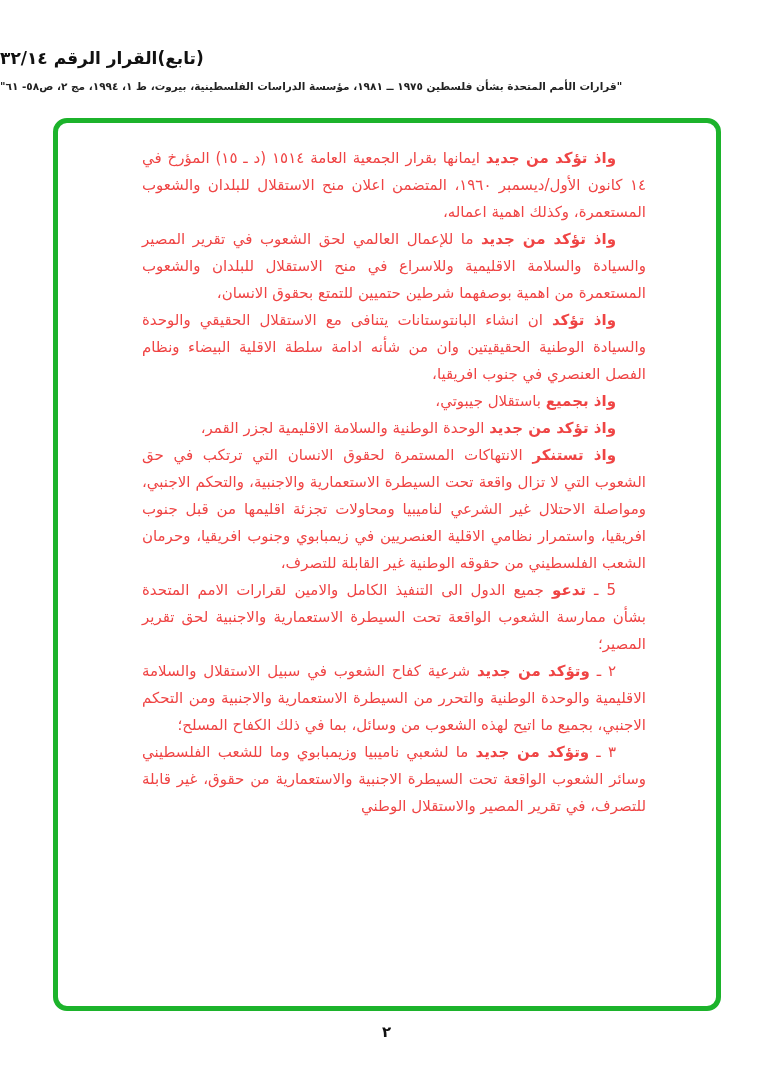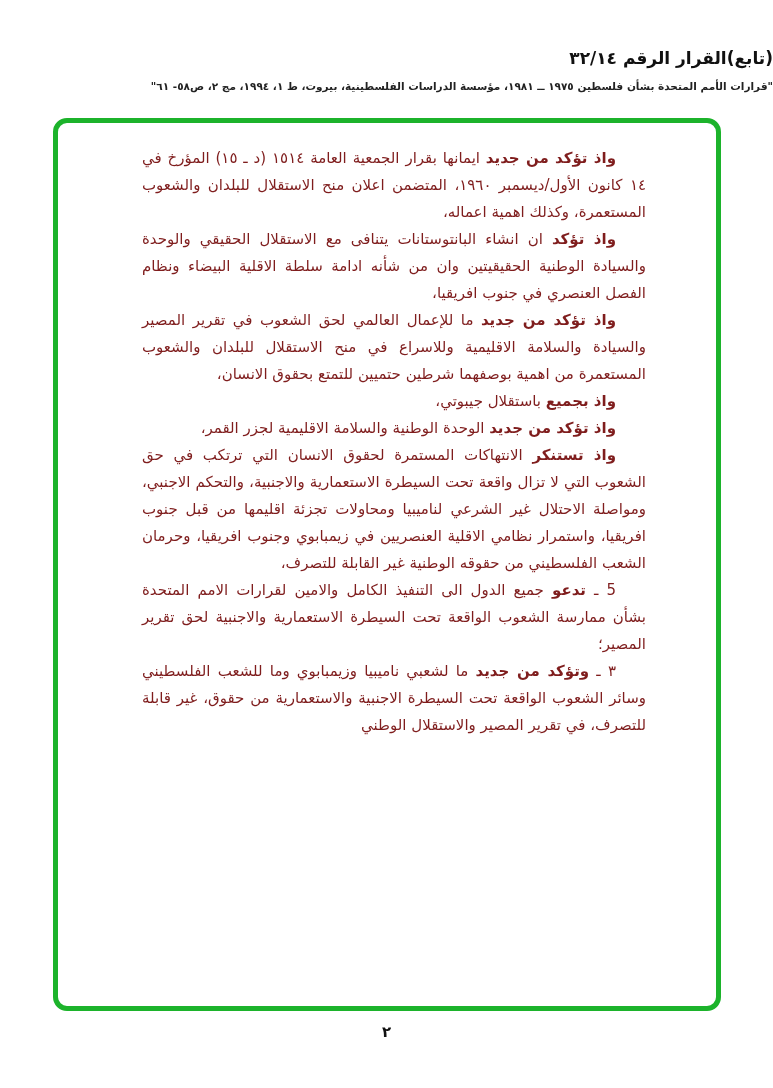--- a/index.html
+++ b/index.html
@@ -9,23 +9,22 @@
     position:relative;
     width:773px; height:1088px;
     margin:0 auto;
     background:#ffffff;
     overflow:hidden;
     color:#141414;
   }
   .header {
     position:absolute;
     top:48px; left:0; right:0;
-    text-align:right;
+    text-align:left;
     direction:rtl;
-    margin-left:28px;
   }
   .doc-title {
     font-size:17px;
     font-weight:bold;
     color:#111;
     letter-spacing:.5px;
   }
   .doc-citation {
     margin-top:12px;
     font-size:10.5px;
@@ -40,21 +39,21 @@
     border:5px solid #1cb32b;
     border-radius:14px;
     background:#ffffff;
   }
   .content {
     direction:rtl;
     text-align:justify;
     padding:22px 70px 18px 84px;
     font-size:15px;
     line-height:27px;
-    color:#7f1d1d;
+    color:#ef4444;
   }
   .para {
     margin:0;
     text-indent:30px;
   }
   .para .lead { font-weight:bold; }
   .para .prefix { font-weight:normal; }
   .footer {
     position:absolute;
     left:0; right:0; top:1022px;
@@ -74,33 +73,34 @@
   <div class="header">
     <div class="doc-title">(تابع)القرار الرقم ٣٢/١٤</div>
     <div class="doc-citation">"قرارات الأمم المتحدة بشأن فلسطين ١٩٧٥ ــ ١٩٨١، مؤسسة الدراسات الفلسطينية، بيروت، ط ١، ١٩٩٤، مج ٢، ص٥٨- ٦١"</div>
   </div>
 
   <div class="frame">
     <div class="content">
 
       <p class="para"><span class="lead">واذ تؤكد من جديد</span> <span>ايمانها بقرار الجمعية العامة ١٥١٤ (د ـ ١٥) المؤرخ في ١٤ كانون الأول/ديسمبر ١٩٦٠، المتضمن اعلان منح الاستقلال للبلدان والشعوب المستعمرة، وكذلك اهمية اعماله،</span></p>
 
+      <p class="para"><span class="lead">واذ تؤكد من جديد</span> <span>ما للإعمال العالمي لحق الشعوب في تقرير المصير والسيادة والسلامة الاقليمية وللاسراع في منح الاستقلال للبلدان والشعوب المستعمرة من اهمية بوصفهما شرطين حتميين للتمتع بحقوق الانسان،</span></p>
+
       <p class="para"><span class="lead">واذ تؤكد</span> <span>ان انشاء البانتوستانات يتنافى مع الاستقلال الحقيقي والوحدة والسيادة الوطنية الحقيقيتين وان من شأنه ادامة سلطة الاقلية البيضاء ونظام الفصل العنصري في جنوب افريقيا،</span></p>
-
-      <p class="para"><span class="lead">واذ تؤكد من جديد</span> <span>ما للإعمال العالمي لحق الشعوب في تقرير المصير والسيادة والسلامة الاقليمية وللاسراع في منح الاستقلال للبلدان والشعوب المستعمرة من اهمية بوصفهما شرطين حتميين للتمتع بحقوق الانسان،</span></p>
 
 
       <p class="para"><span class="lead">واذ بجميع</span> <span>باستقلال جيبوتي،</span></p>
 
       <p class="para"><span class="lead">واذ تؤكد من جديد</span> <span>الوحدة الوطنية والسلامة الاقليمية لجزر القمر،</span></p>
 
       <p class="para"><span class="lead">واذ تستنكر</span> <span>الانتهاكات المستمرة لحقوق الانسان التي ترتكب في حق الشعوب التي لا تزال واقعة تحت السيطرة الاستعمارية والاجنبية، والتحكم الاجنبي، ومواصلة الاحتلال غير الشرعي لناميبيا ومحاولات تجزئة اقليمها من قبل جنوب افريقيا، واستمرار نظامي الاقلية العنصريين في زيمبابوي وجنوب افريقيا، وحرمان الشعب الفلسطيني من حقوقه الوطنية غير القابلة للتصرف،</span></p>
 
       <p class="para"><span class="prefix">5 ـ </span><span class="lead">تدعو</span> <span>جميع الدول الى التنفيذ الكامل والامين لقرارات الامم المتحدة بشأن ممارسة الشعوب الواقعة تحت السيطرة الاستعمارية والاجنبية لحق تقرير المصير؛</span></p>
 
+      <p class="para"><span class="prefix">٢ ـ </span><span class="lead">وتؤكد من جديد</span> <span>شرعية كفاح الشعوب في سبيل الاستقلال والسلامة الاقليمية والوحدة الوطنية والتحرر من السيطرة الاستعمارية والاجنبية ومن التحكم الاجنبي، بجميع ما اتيح لهذه الشعوب من وسائل، بما في ذلك الكفاح المسلح؛</span></p>
 
       <p class="para"><span class="prefix">٣ ـ </span><span class="lead">وتؤكد من جديد</span> <span>ما لشعبي ناميبيا وزيمبابوي وما للشعب الفلسطيني وسائر الشعوب الواقعة تحت السيطرة الاجنبية والاستعمارية من حقوق، غير قابلة للتصرف، في تقرير المصير والاستقلال الوطني</span></p>
 
     </div>
   </div>
 
   <div class="footer">
     <span class="page-number">٢</span>
   </div>
 

